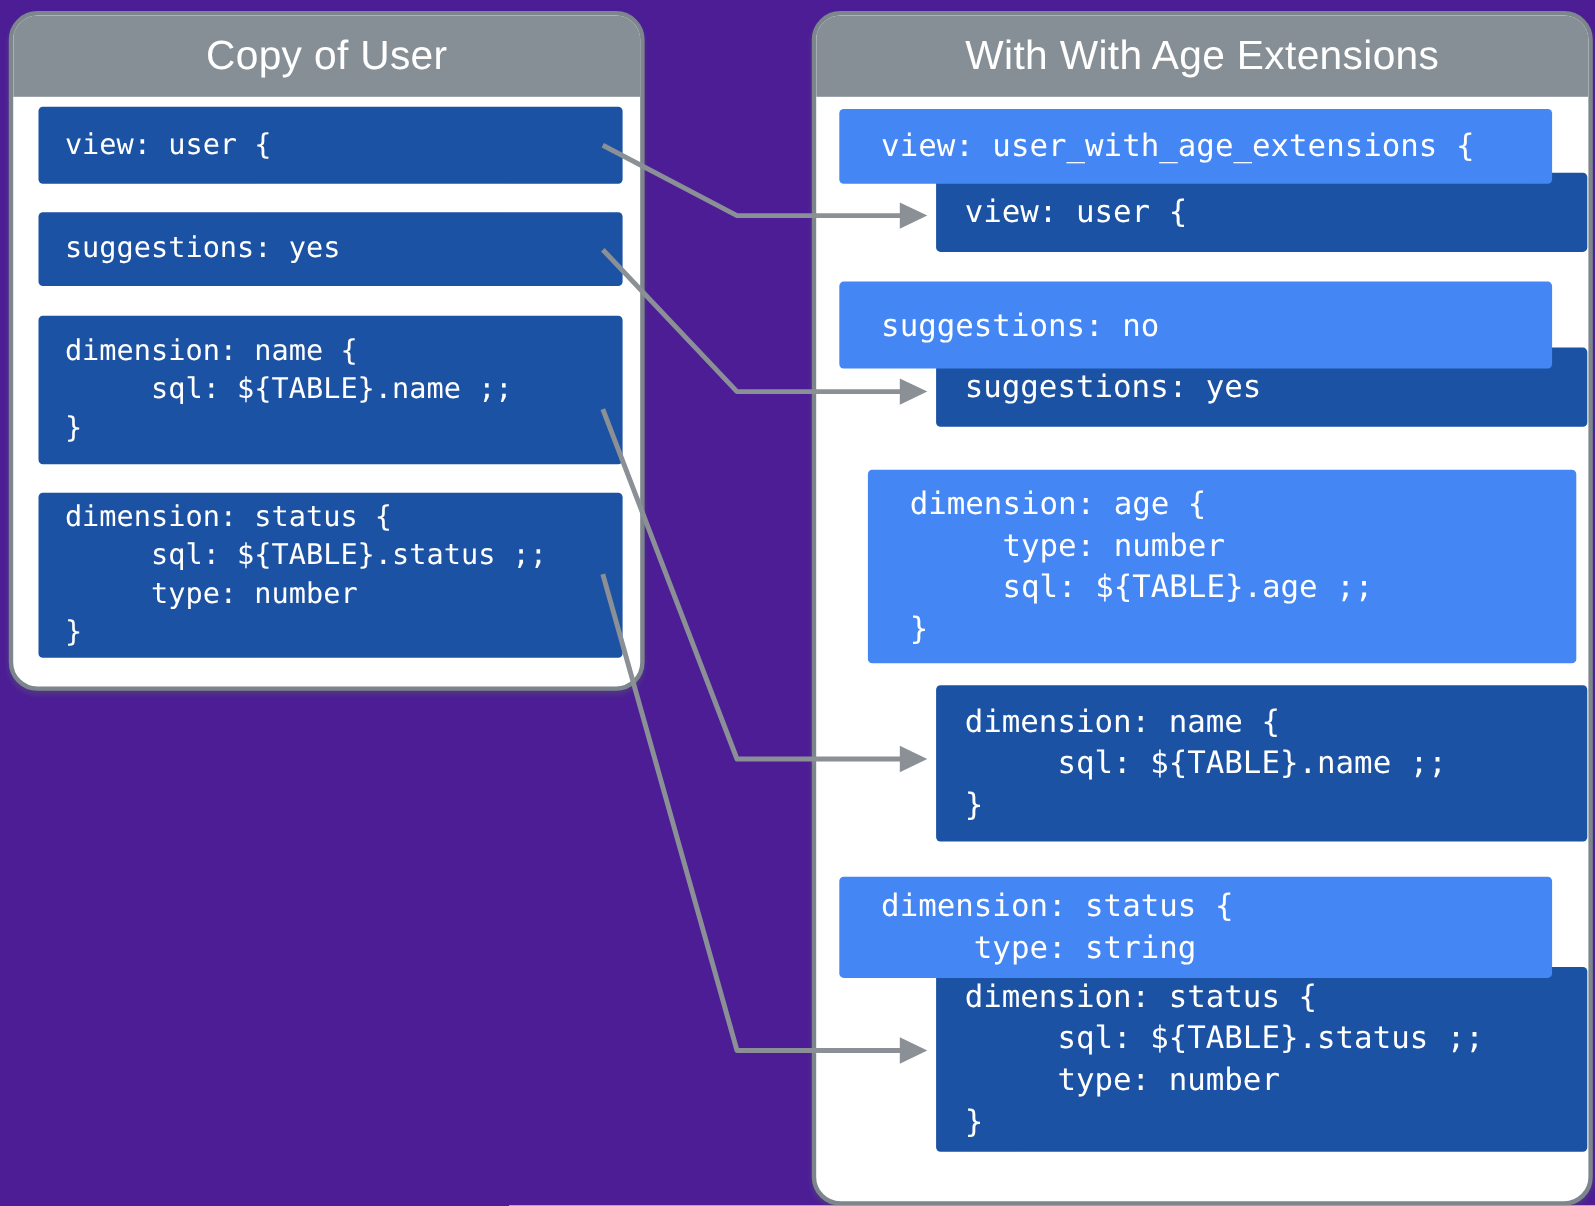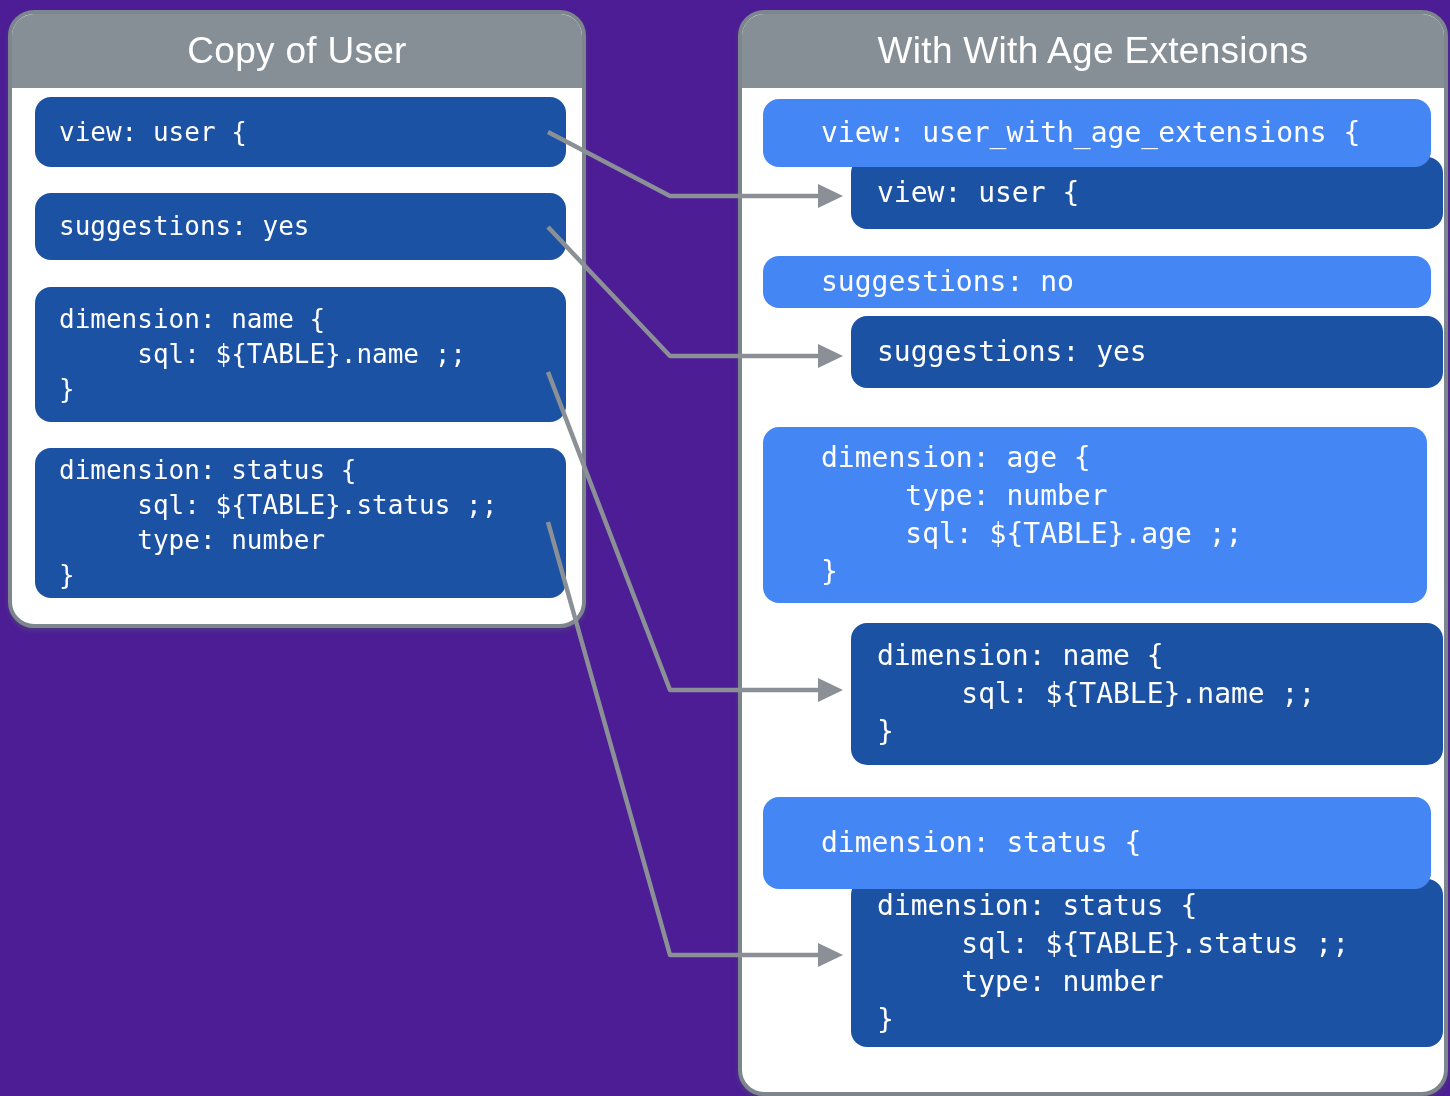--- a/index.html
+++ b/index.html
@@ -25,42 +25,42 @@
   #left-panel{left:8px;top:10px;width:570px;height:610px;}
   #right-panel{left:738px;top:10px;width:702px;height:1078px;}
   .panel-header{
     height:74px;background:var(--header);
     display:flex;align-items:center;justify-content:center;
   }
   .panel-title{
     color:#fff;font-size:37px;font-weight:500;letter-spacing:.3px;
   }
   .block{
-    position:absolute;border-radius:16px;color:var(--code_text);
+    position:absolute;border-radius:4px;color:var(--code_text);
     display:flex;flex-direction:column;justify-content:center;
     font-family:"DejaVu Sans Mono","Liberation Mono",monospace;
   }
   .block.dark{background:var(--dark);z-index:1;}
   .block.light{background:var(--light);z-index:2;}
   .block .code{white-space:pre;}
   
   .lblock{font-size:26px;line-height:35px;padding-left:24px;}
   #lb1{left:35px;top:97px;width:507px;height:70px;}
   #lb2{left:35px;top:193px;width:507px;height:67px;}
   #lb3{left:35px;top:287px;width:507px;height:135px;}
   #lb4{left:35px;top:448px;width:507px;height:150px;}
   
   .rblock{font-size:28px;line-height:38px;}
-  .rblock.light{padding-left:58px;}
+  .rblock.light{padding-left:38px;}
   .rblock.dark{padding-left:26px;}
   #rl1{left:763px;top:99px;width:610px;height:68px;}
   #rd1{left:851px;top:157px;width:566px;height:72px;}
-  #rl2{left:763px;top:256px;width:610px;height:52px;}
+  #rl2{left:763px;top:256px;width:610px;height:79px;}
   #rd2{left:851px;top:316px;width:566px;height:72px;}
-  #rl3{left:763px;top:427px;width:606px;height:176px;}
+  #rl3{left:789px;top:427px;width:606px;height:176px;}
   #rd3{left:851px;top:623px;width:566px;height:142px;}
   #rl4{left:763px;top:797px;width:610px;height:92px;}
   #rd4{left:851px;top:879px;width:566px;height:168px;}
   
   svg.arrows{position:absolute;left:0;top:0;width:1450px;height:1096px;z-index:3;pointer-events:none;}
   .arrow-line{fill:none;stroke:var(--arrow);stroke-width:4.5;stroke-linejoin:round;stroke-linecap:butt;}
   .arrow-head{fill:var(--arrow);stroke:none;}
 </style>
 </head>
 <body>
@@ -118,20 +118,21 @@
     <div class="code">}</div>
   </div>
   <div class="block dark rblock" id="rd3">
     <div class="code">dimension: name {</div>
     <div class="code">     sql: ${TABLE}.name ;;</div>
     <div class="code">}</div>
   </div>
 
   <div class="block light rblock" id="rl4">
     <div class="code">dimension: status {</div>
+    <div class="code">     type: string</div>
   </div>
   <div class="block dark rblock" id="rd4">
     <div class="code">dimension: status {</div>
     <div class="code">     sql: ${TABLE}.status ;;</div>
     <div class="code">     type: number</div>
     <div class="code">}</div>
   </div>
 
   <svg class="arrows" viewBox="0 0 1450 1096" aria-hidden="true">
     <g>

